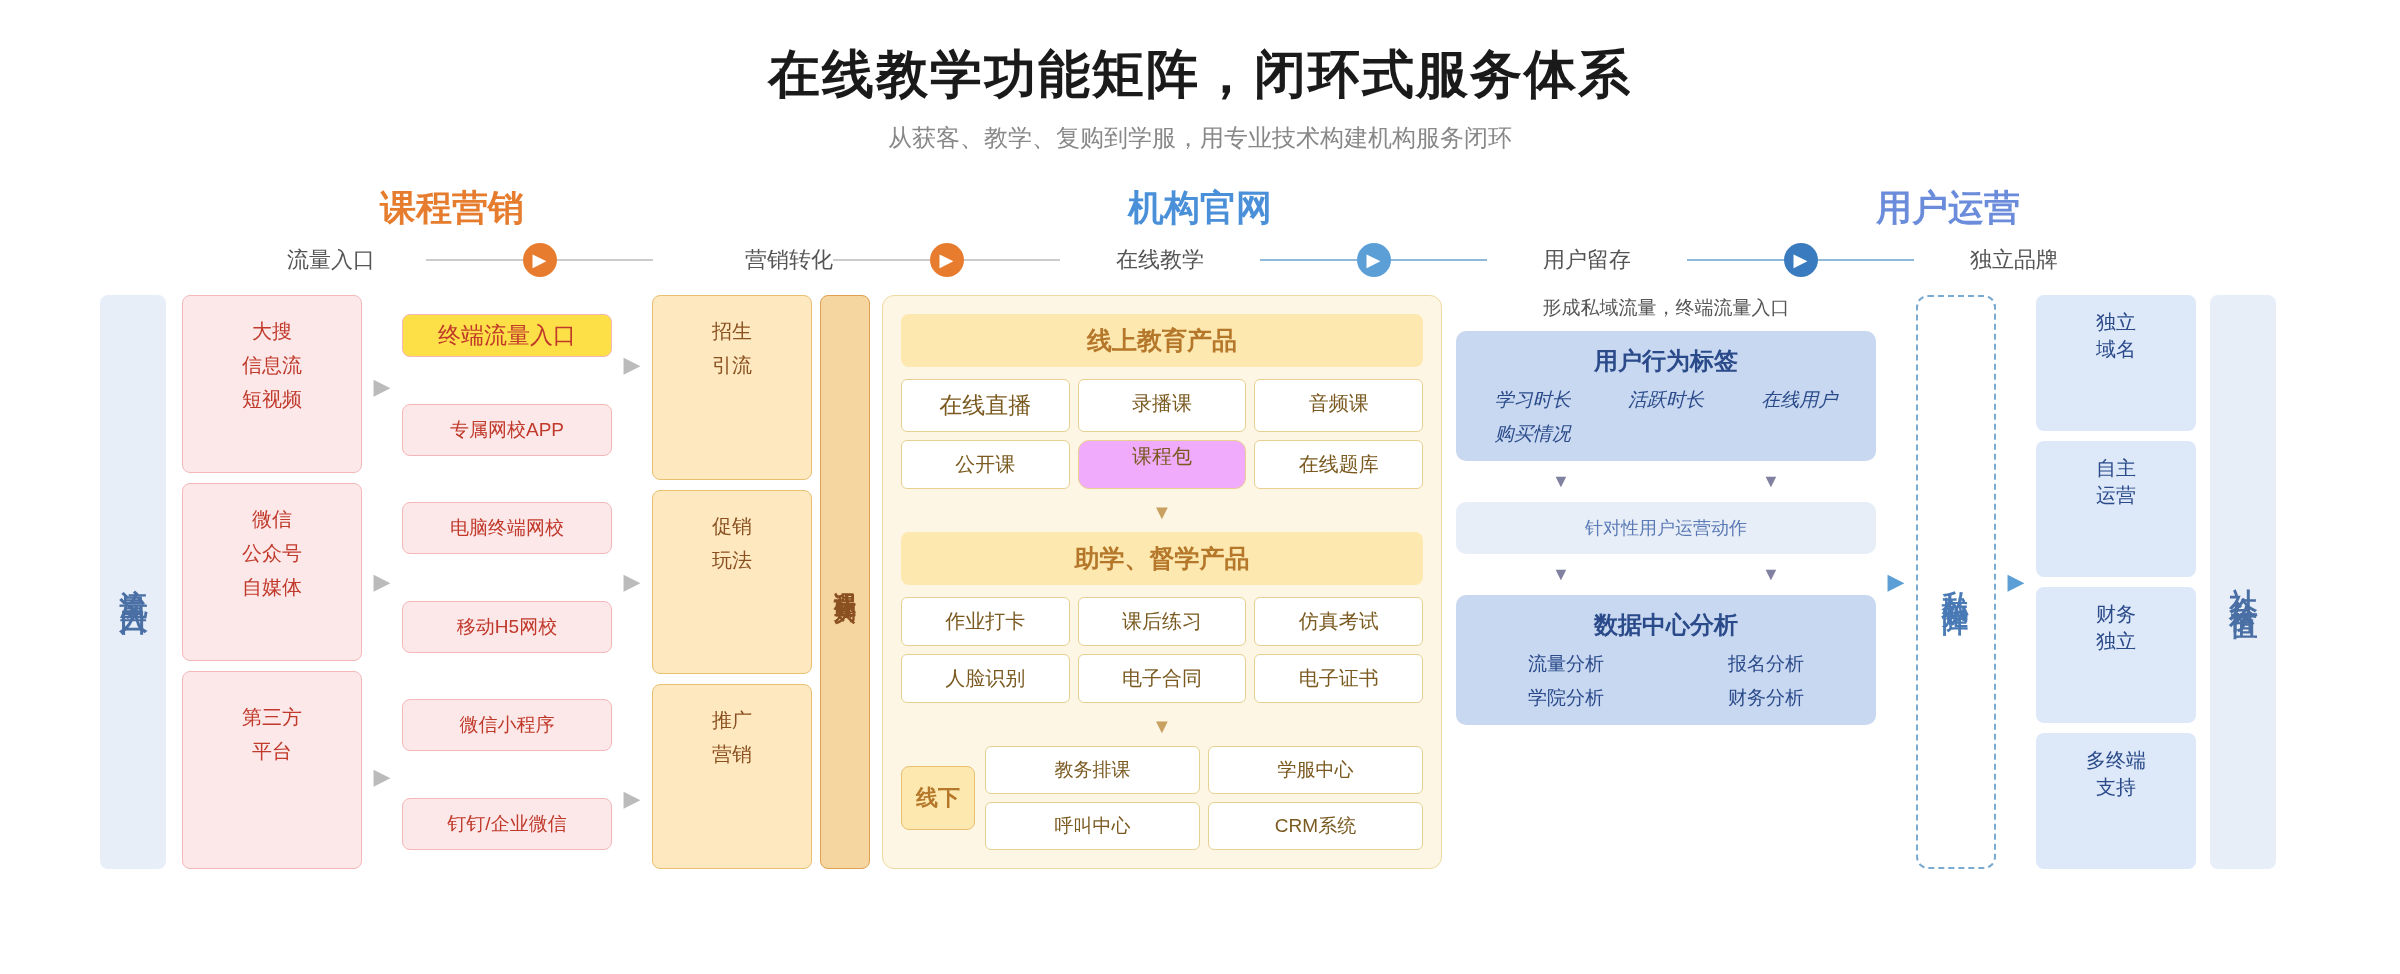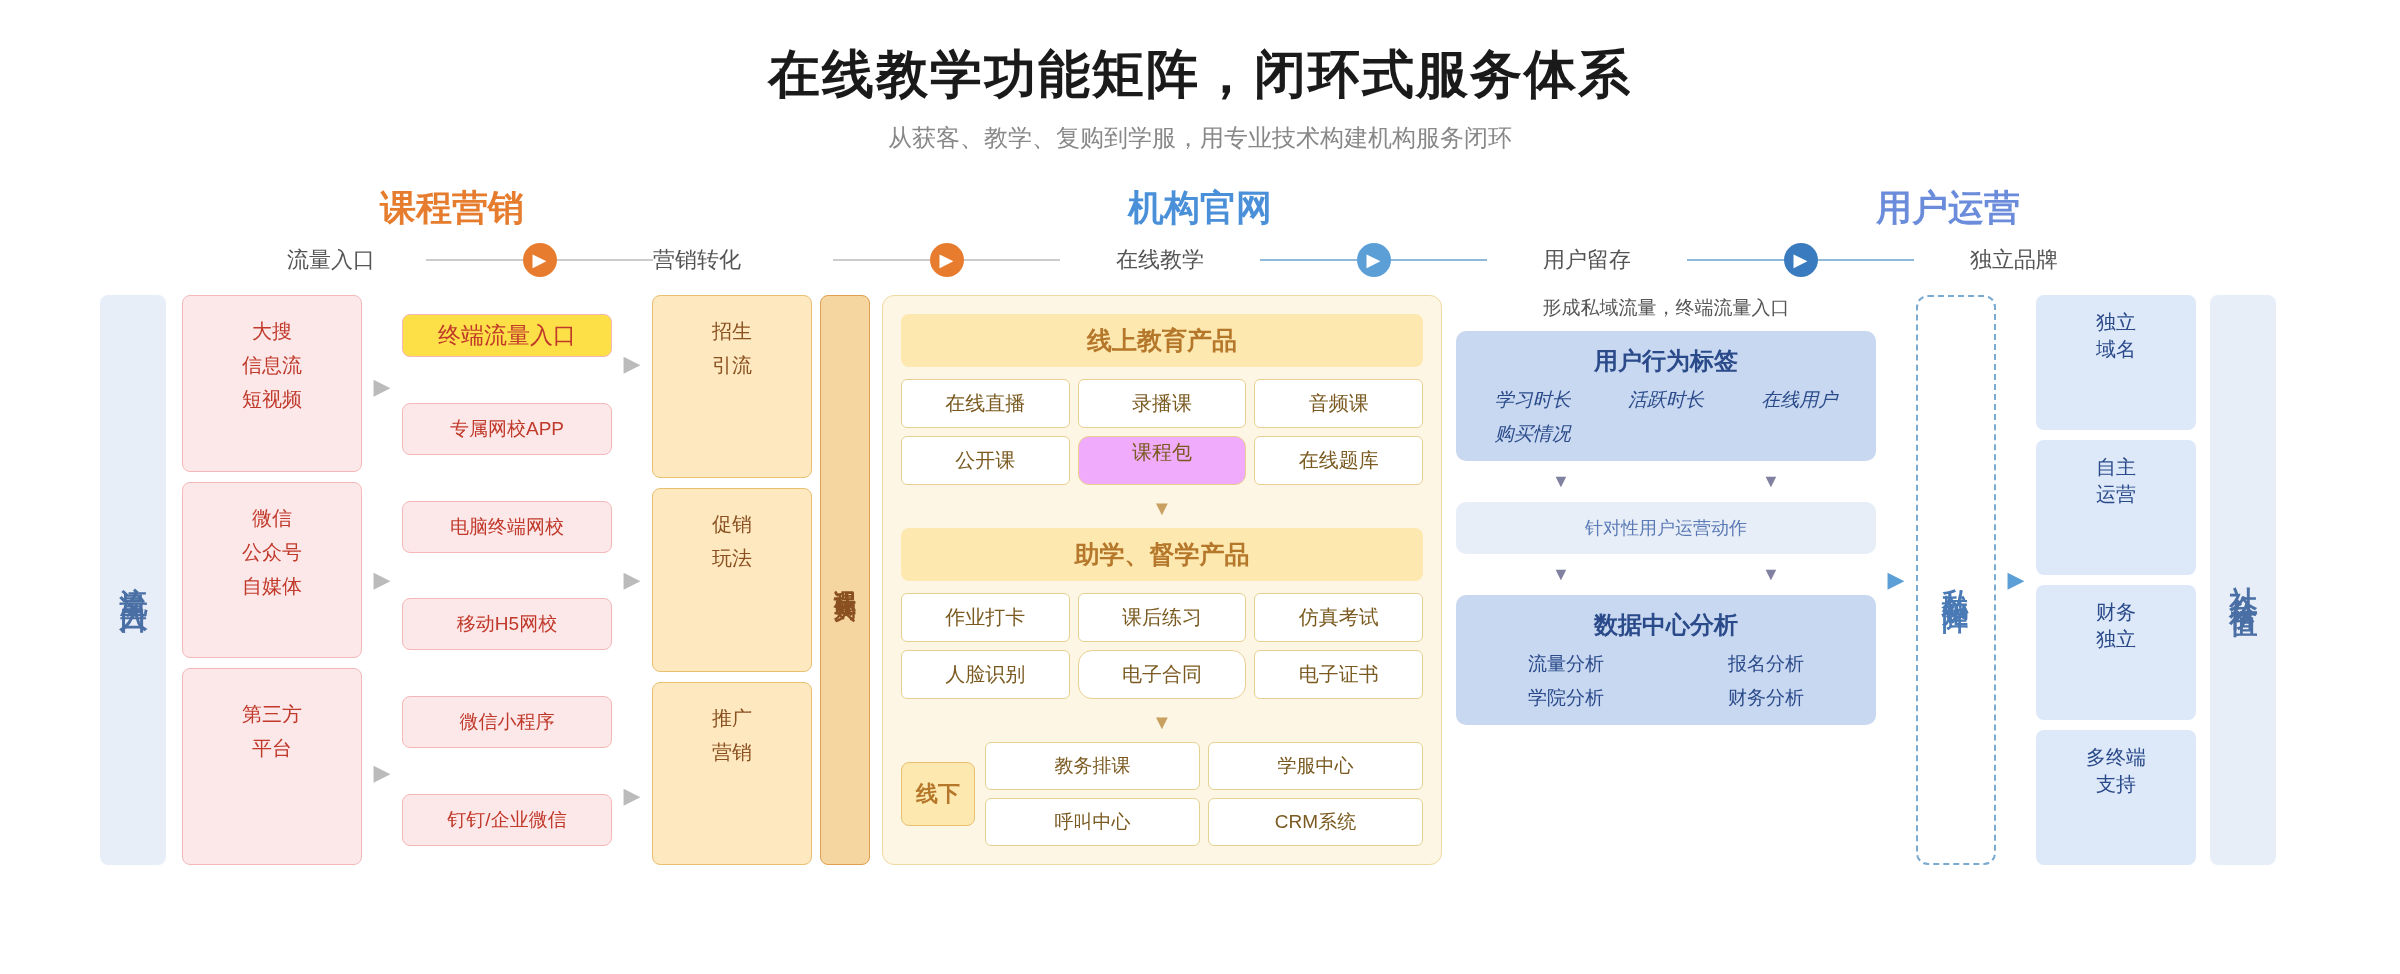--- a/index.html
+++ b/index.html
@@ -55,21 +55,21 @@
     <div style="width:190px;flex-shrink:0;text-align:center;">
       <span style="font-size:22px;color:#555;">流量入口</span>
     </div>
 
     <div style="flex:1;display:flex;align-items:center;">
       <div style="flex:1;height:2px;background:#ccc;"></div>
       <div style="width:34px;height:34px;border-radius:50%;background:#e87c2e;display:flex;align-items:center;justify-content:center;color:white;font-size:18px;flex-shrink:0;">▶</div>
       <div style="flex:1;height:2px;background:#ccc;"></div>
     </div>
 
-    <div style="width:180px;flex-shrink:0;text-align:left;">
+    <div style="width:180px;flex-shrink:0;text-align:right;">
       <span style="font-size:22px;color:#555;">营销转化</span>
     </div>
 
     <div style="flex:1;display:flex;align-items:center;">
       <div style="flex:1;height:2px;background:#ccc;"></div>
       <div style="width:34px;height:34px;border-radius:50%;background:#e87c2e;display:flex;align-items:center;justify-content:center;color:white;font-size:18px;flex-shrink:0;">▶</div>
       <div style="flex:1;height:2px;background:#ccc;"></div>
     </div>
 
     <div style="width:200px;flex-shrink:0;text-align:center;">
@@ -141,39 +141,39 @@
       <div style="background:#f5d5a0;border:1px solid #e0a050;border-radius:8px;padding:20px 10px;writing-mode:vertical-lr;text-orientation:mixed;font-size:22px;color:#8a5020;font-weight:600;letter-spacing:4px;display:flex;align-items:center;justify-content:center;width:50px;">课程购买</div>
     </div>
 
     <div style="width:12px;flex-shrink:0;"></div>
 
     <div style="background:#fef6e4;border:1px solid #f0d9a0;border-radius:12px;padding:18px;width:560px;flex-shrink:0;">
 
       <div>
         <div style="text-align:center;font-size:25px;font-weight:600;color:#b5772a;background:#fde8b0;border-radius:8px;padding:10px;margin-bottom:12px;">线上教育产品</div>
         <div style="display:grid;grid-template-columns:1fr 1fr 1fr;gap:8px;margin-bottom:12px;">
-          <div style="background:#fff;border:1px solid #e8d090;border-radius:6px;text-align:center;padding:10px 6px;font-size:20px;color:#7a5a20;">在线直播</div>
+          <div style="background:#fff;border:1px solid #e8d090;border-radius:6px;text-align:center;padding:10px 6px;font-size:23px;color:#7a5a20;">在线直播</div>
           <div style="background:#fff;border:1px solid #e8d090;border-radius:6px;text-align:center;padding:10px 6px;font-size:20px;color:#7a5a20;">录播课</div>
           <div style="background:#fff;border:1px solid #e8d090;border-radius:6px;text-align:center;padding:10px 6px;font-size:20px;color:#7a5a20;">音频课</div>
           <div style="background:#fff;border:1px solid #e8d090;border-radius:6px;text-align:center;padding:10px 6px;font-size:20px;color:#7a5a20;">公开课</div>
           <div style="background:#f0abfc;border:1px solid #e8d090;border-radius:11px;text-align:center;padding:2px 6px;font-size:20px;color:#7a5a20;">课程包</div>
           <div style="background:#fff;border:1px solid #e8d090;border-radius:6px;text-align:center;padding:10px 6px;font-size:20px;color:#7a5a20;">在线题库</div>
         </div>
       </div>
 
       <div style="text-align:center;font-size:20px;color:#c8a060;margin-bottom:8px;">▼</div>
 
       <div>
         <div style="text-align:center;font-size:25px;font-weight:600;color:#b5772a;background:#fde8b0;border-radius:8px;padding:10px;margin-bottom:12px;">助学、督学产品</div>
         <div style="display:grid;grid-template-columns:1fr 1fr 1fr;gap:8px;margin-bottom:12px;">
           <div style="background:#fff;border:1px solid #e8d090;border-radius:6px;text-align:center;padding:10px 6px;font-size:20px;color:#7a5a20;">作业打卡</div>
           <div style="background:#fff;border:1px solid #e8d090;border-radius:6px;text-align:center;padding:10px 6px;font-size:20px;color:#7a5a20;">课后练习</div>
           <div style="background:#fff;border:1px solid #e8d090;border-radius:6px;text-align:center;padding:10px 6px;font-size:20px;color:#7a5a20;">仿真考试</div>
           <div style="background:#fff;border:1px solid #e8d090;border-radius:6px;text-align:center;padding:10px 6px;font-size:20px;color:#7a5a20;">人脸识别</div>
-          <div style="background:#fff;border:1px solid #e8d090;border-radius:14px;text-align:center;padding:10px 6px;font-size:20px;color:#7a5a20;">电子合同</div>
+          <div style="background:#fff;border:1px solid #e8d090;border-radius:6px;text-align:center;padding:10px 6px;font-size:20px;color:#7a5a20;">电子合同</div>
           <div style="background:#fff;border:1px solid #e8d090;border-radius:6px;text-align:center;padding:10px 6px;font-size:20px;color:#7a5a20;">电子证书</div>
         </div>
       </div>
 
       <div style="text-align:center;font-size:20px;color:#c8a060;margin-bottom:8px;">▼</div>
 
       <div style="display:flex;align-items:center;gap:10px;">
         <div style="background:#fde8b0;border:1px solid #e8c070;border-radius:8px;padding:16px 14px;font-size:22px;color:#b5772a;font-weight:600;white-space:nowrap;">线下</div>
         <div style="display:grid;grid-template-columns:1fr 1fr;gap:8px;flex:1;">
           <div style="background:#fff;border:1px solid #e8d090;border-radius:6px;text-align:center;padding:10px 6px;font-size:19px;color:#7a5a20;">教务排课</div>

